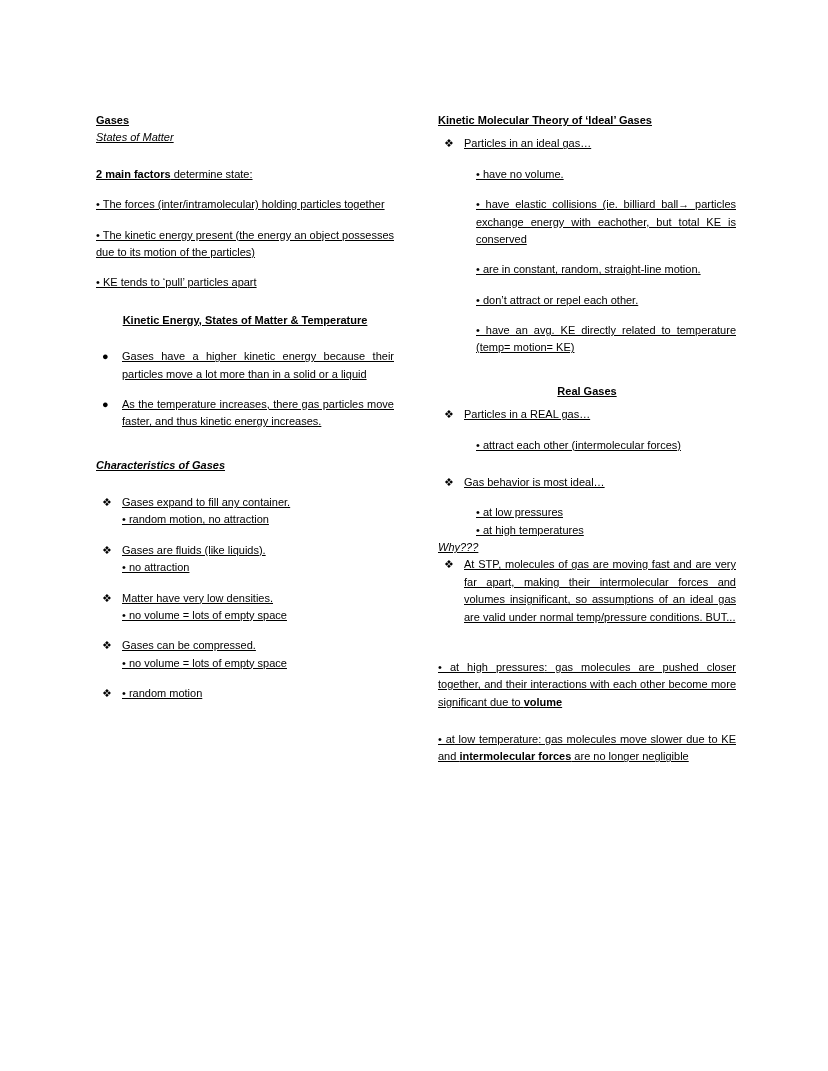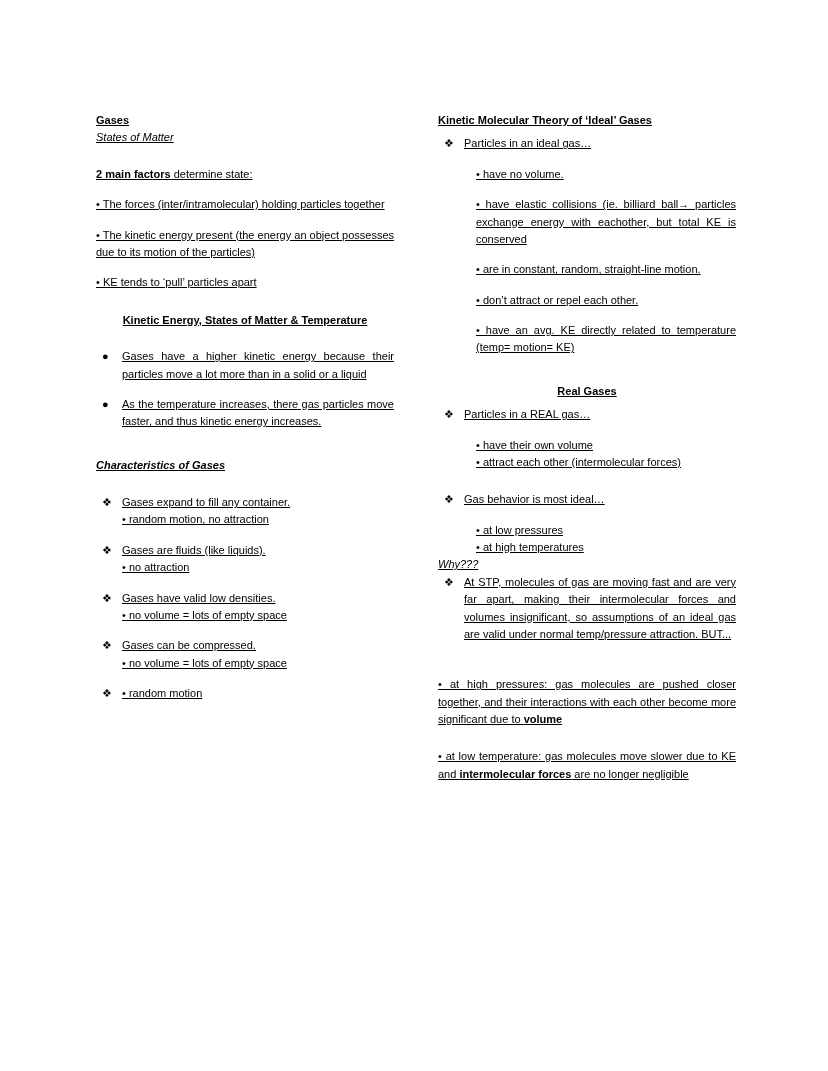--- a/index.html
+++ b/index.html
@@ -160,21 +160,21 @@
           <span>Gases expand to fill any container.</span>
           <div class="plainline-tight">• random motion, no attraction</div>
         </li>
         <li>
           <span class="marker">❖</span>
           <span>Gases are fluids (like liquids).</span>
           <div class="plainline-tight">• no attraction</div>
         </li>
         <li>
           <span class="marker">❖</span>
-          <span>Gases have valid low densities.</span>
+          <span>Matter have very low densities.</span>
           <div class="plainline-tight">• no volume = lots of empty space</div>
         </li>
         <li>
           <span class="marker">❖</span>
           <span>Gases can be compressed.</span>
           <div class="plainline-tight">• no volume = lots of empty space</div>
         </li>
         <li>
           <span class="marker">❖</span>
           <div class="plainline-tight">• random motion</div>
@@ -222,23 +222,20 @@
 
       <ul class="bulleted">
         <li class="tight">
           <span class="marker">❖</span>
           <span>Particles in a REAL gas…</span>
         </li>
       </ul>
 
       <div class="sub-indent sub-indent-tight">
         <div class="sub-line">
-          <span>• have their own volume</span>
-        </div>
-        <div class="sub-line">
           <span>• attract each other (intermolecular forces)</span>
         </div>
       </div>
 
       <div class="spacer-sm"></div>
 
       <ul class="bulleted">
         <li class="tight">
           <span class="marker">❖</span>
           <span>Gas behavior is most ideal…</span>
@@ -252,21 +249,21 @@
         <div class="sub-line">
           <span>• at high temperatures</span>
         </div>
       </div>
 
       <p class="plainline italic" style="margin-bottom:0;">Why???</p>
 
       <ul class="bulleted">
         <li>
           <span class="marker">❖</span>
-          <span>At STP, molecules of gas are moving fast and are very far apart, making their intermolecular forces and volumes insignificant, so assumptions of an ideal gas are valid under normal temp/pressure attraction. BUT...</span>
+          <span>At STP, molecules of gas are moving fast and are very far apart, making their intermolecular forces and volumes insignificant, so assumptions of an ideal gas are valid under normal temp/pressure conditions. BUT...</span>
         </li>
       </ul>
 
       <div class="spacer-lg"></div>
 
       <p class="plainline">
         <span>• at </span><span class="underline">high pressures</span><span>: gas molecules are pushed closer together, and their interactions with each other become more significant due to </span><span class="bold">volume</span>
       </p>
 
       <div class="spacer-sm"></div>

